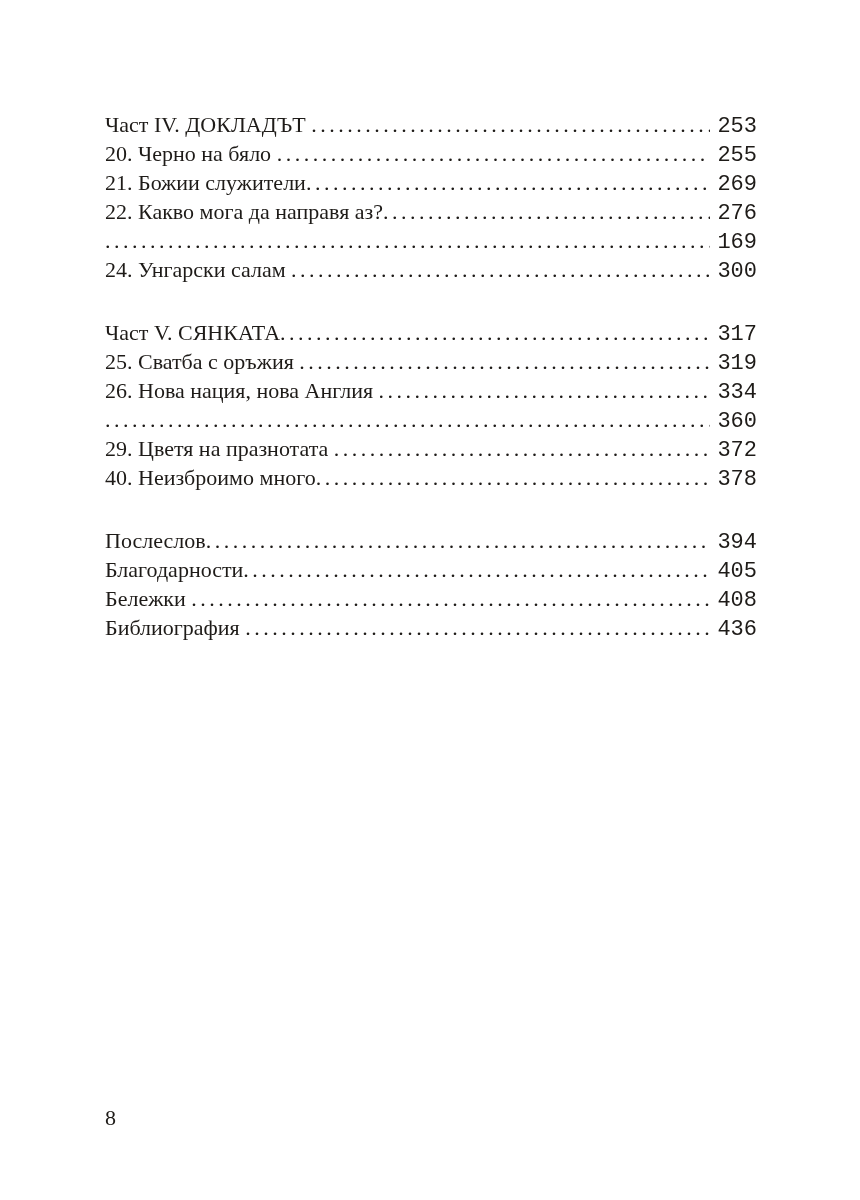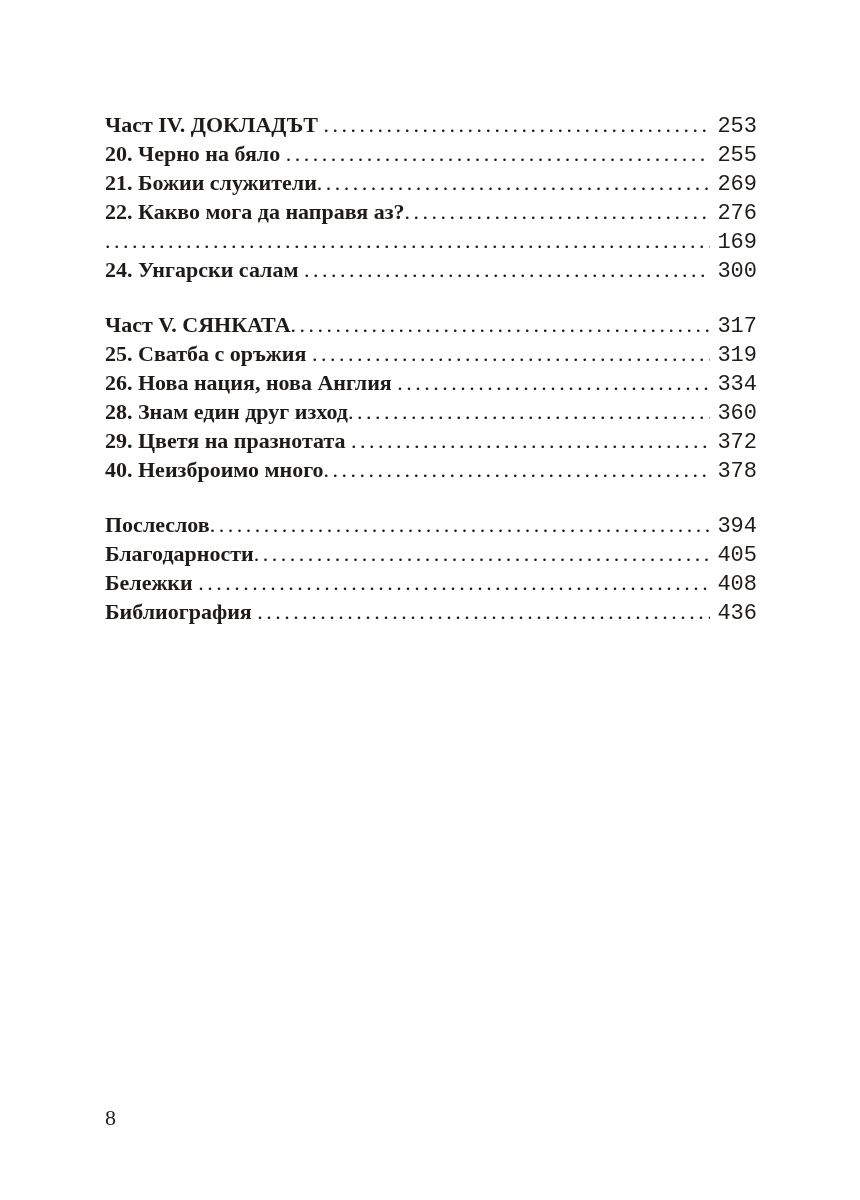--- a/index.html
+++ b/index.html
@@ -15,32 +15,31 @@
     font-family: "Liberation Serif", "DejaVu Serif", serif;
     color: #1e1b18;
   }
   .toc {
     position: absolute;
     top: 111px;
     left: 105px;
     right: 103px;
   }
   .toc-section + .toc-section {
-    margin-top: 26px;
+    margin-top: 34px;
   }
   .toc-row {
     display: flex;
     align-items: baseline;
     font-size: 22px;
     line-height: 27px;
     white-space: pre;
   }
   .toc-title {
     flex: 0 0 auto;
-    font-weight: bold;
   }
   .toc-dots {
     flex: 1 1 auto;
     overflow: hidden;
     height: 27px;
   }
   .toc-dots::after {
     content: "................................................................................................................................................................";
     letter-spacing: 3.5px;
   }
@@ -103,21 +102,20 @@
     <span class="toc-title">25. Сватба с оръжия </span>
     <span class="toc-dots"></span>
     <span class="toc-page">319</span>
   </div>
         <div class="toc-row">
     <span class="toc-title">26. Нова нация, нова Англия </span>
     <span class="toc-dots"></span>
     <span class="toc-page">334</span>
   </div>
         <div class="toc-row">
-    <span class="toc-title">28. Знам един друг изход</span>
     <span class="toc-dots"></span>
     <span class="toc-page">360</span>
   </div>
         <div class="toc-row">
     <span class="toc-title">29. Цветя на празнотата </span>
     <span class="toc-dots"></span>
     <span class="toc-page">372</span>
   </div>
         <div class="toc-row">
     <span class="toc-title">40. Неизброимо много</span>

